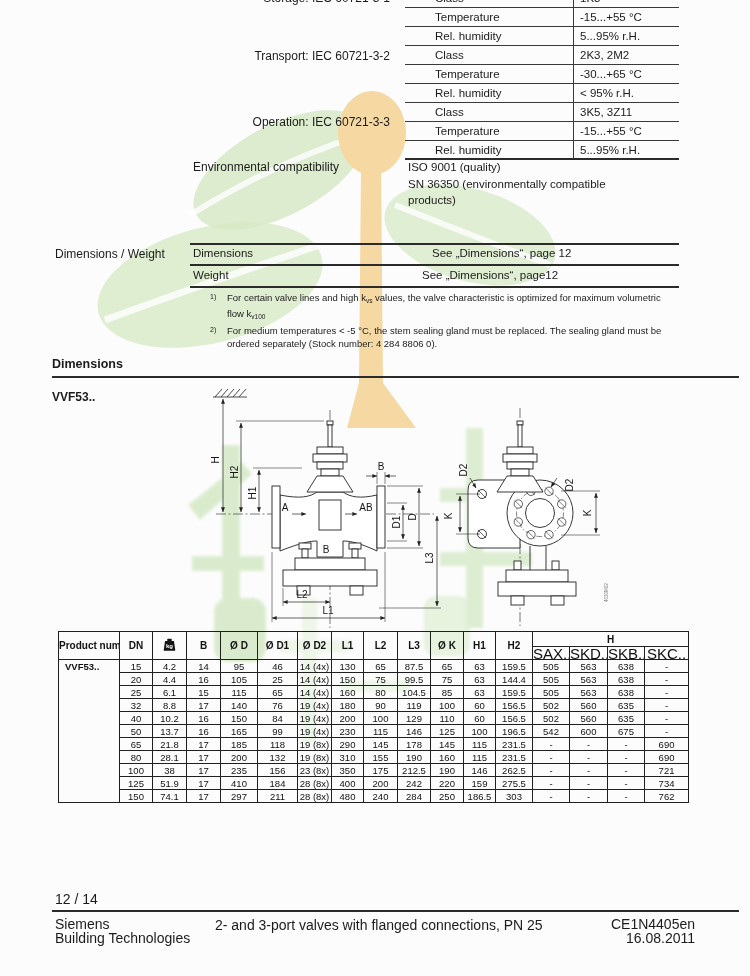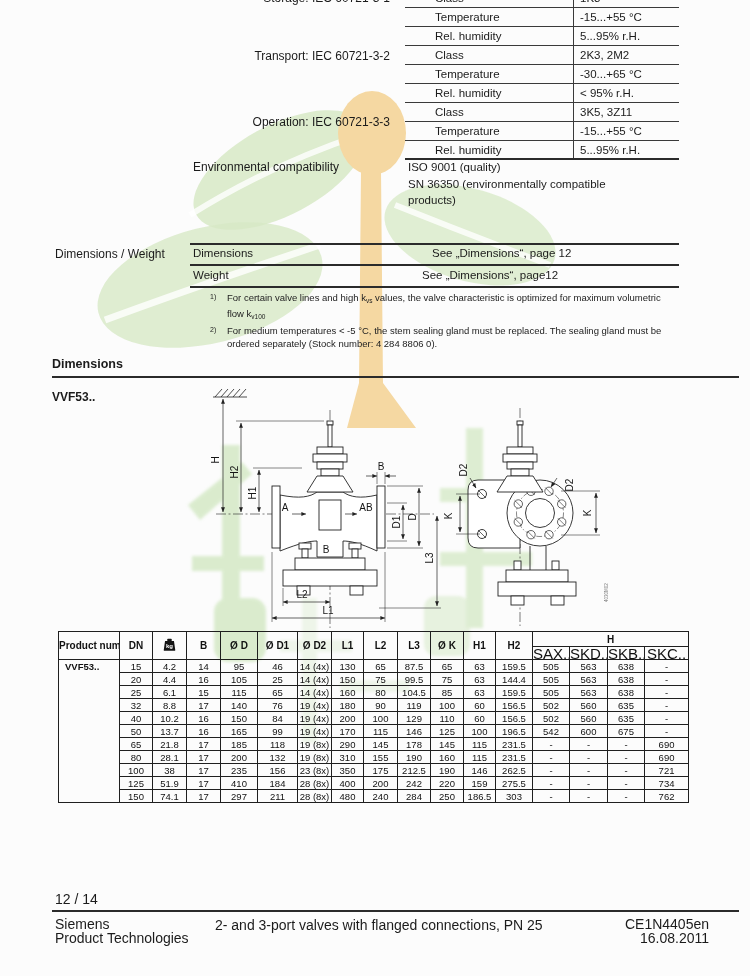--- a/index.html
+++ b/index.html
@@ -443,21 +443,21 @@
             <td>-</td>
           </tr>
 
           <tr>
             <td>50</td>
             <td>13.7</td>
             <td>16</td>
             <td>165</td>
             <td>99</td>
             <td>19 (4x)</td>
-            <td>170</td>
+            <td>230</td>
             <td>115</td>
             <td>146</td>
             <td>125</td>
             <td>100</td>
             <td>196.5</td>
             <td>542</td>
             <td>600</td>
             <td>675</td>
             <td>-</td>
           </tr>
@@ -557,21 +557,21 @@
             <td>762</td>
           </tr>
         </tbody>
     </table>
   </div>
 
   <div class="foot" style="left:55px;top:892px;">12 / 14</div>
   <div class="hline" style="left:52px;top:910px;width:687px;height:1.5px;"></div>
   <div class="foot" style="left:55px;top:917px;">
     <div>Siemens</div>
-    <div>Product Technologies</div>
+    <div>Building Technologies</div>
   </div>
   <div class="foot" style="left:215px;top:918px;">2- and 3-port valves with flanged connections, PN 25</div>
-  <div class="foot" style="left:569px;top:917px;width:140px;text-align:right;">
+  <div class="foot" style="left:555px;top:917px;width:140px;text-align:right;">
     <div>CE1N4405en</div>
     <div>16.08.2011</div>
   </div>
 
 </div>
 
 </body></html>

